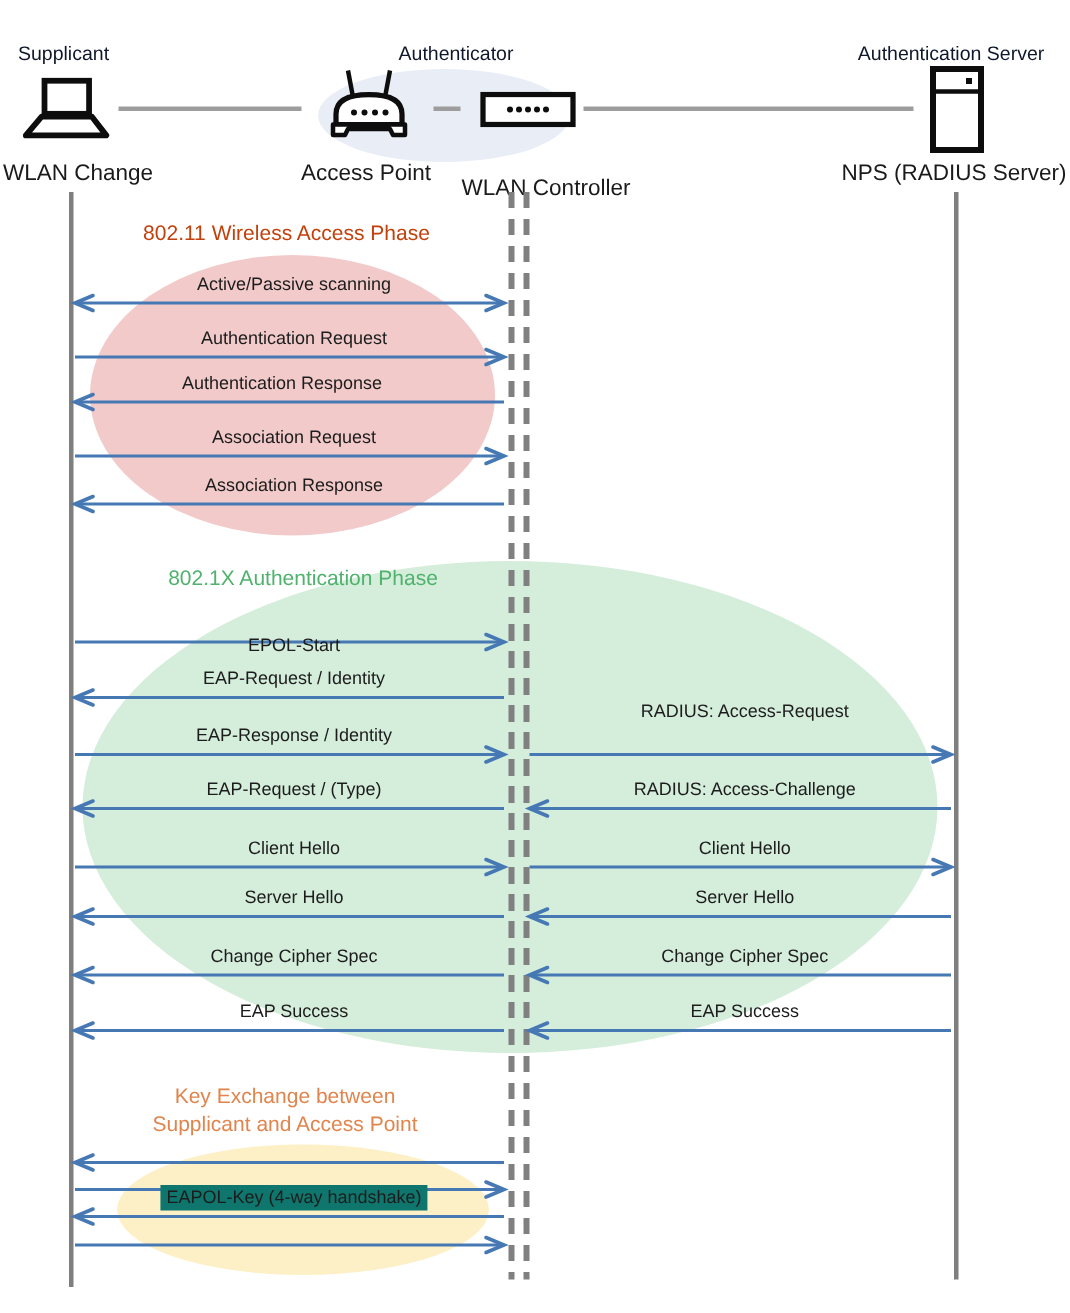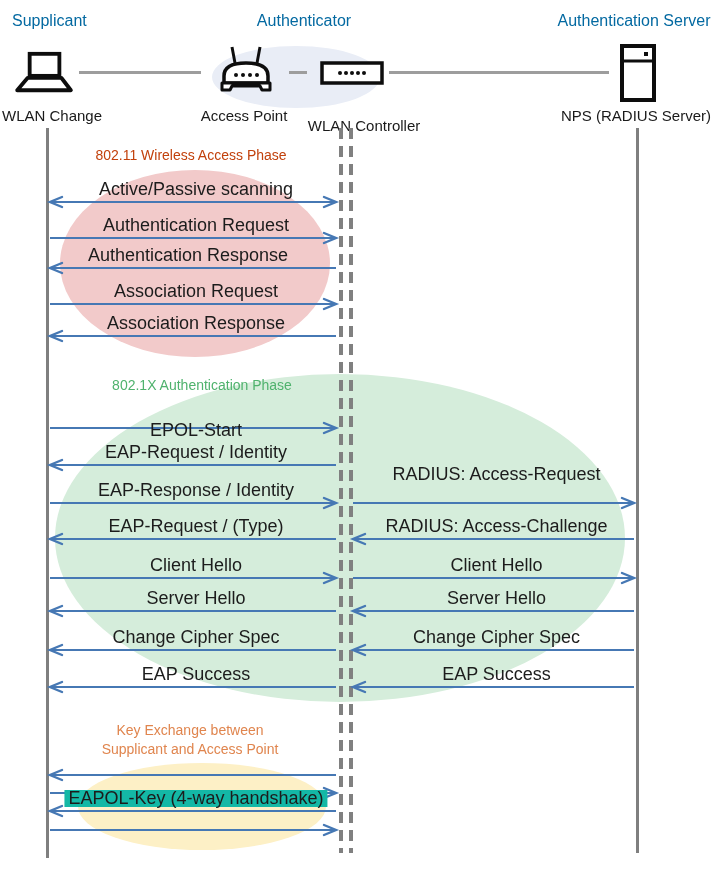--- a/index.html
+++ b/index.html
@@ -1,37 +1,37 @@
 <!DOCTYPE html>
 <html><head>
 <meta charset="utf-8">
 <style>
   html,body{margin:0;padding:0;background:#fff;}
   .canvas{
     position:relative;width:713px;height:875px;background:#fff;overflow:hidden;
     font-family:"Liberation Sans","DejaVu Sans",sans-serif;color:#1c1c1c;
   }
-  .role-label{position:absolute;top:12px;font-size:16px;color:#0369a1;white-space:nowrap;}
+  .role-label{position:absolute;top:28px;font-size:13px;color:#0f172a;white-space:nowrap;}
   .device-label{position:absolute;top:107px;font-size:15px;color:#1a1a1a;white-space:nowrap;transform:translateX(-50%);}
   .centered{transform:translateX(-50%);}
   .halo{position:absolute;border-radius:50%;z-index:0;}
   .icon{position:absolute;z-index:2;}
   .connector{position:absolute;height:3px;background:#9d9d9d;top:71px;z-index:1;}
   .lifeline{position:absolute;width:3px;background:#7f7f7f;top:128px;z-index:2;}
   .dashed-line{
     position:absolute;width:4px;top:128px;z-index:2;
     background:repeating-linear-gradient(to bottom,#808080 0 11px,transparent 11px 18px);
   }
   .phase-ellipse{position:absolute;border-radius:50%;z-index:1;}
   .phase-title{position:absolute;font-size:14px;white-space:nowrap;z-index:4;transform:translateX(-50%);}
   .msg-label{
-    position:absolute;font-size:18px;line-height:17px;height:17px;white-space:nowrap;
+    position:absolute;font-size:12px;line-height:17px;height:17px;white-space:nowrap;
     transform:translateX(-50%);z-index:4;color:#1c1c1c;
   }
-  .msg-label.white-bg{background:#14b8a6;padding:0 4px;}
+  .msg-label.white-bg{background:#0f766e;padding:0 4px;}
   .msg-arrow{position:absolute;z-index:3;overflow:visible;}
 </style>
 </head>
 <body>
 
 <div class="canvas">
 
   <div class="halo" style="left:212px;top:46px;width:168px;height:62px;background:#e9edf6;"></div>
 
   <div class="role-label" style="left:12px;">Supplicant</div>

